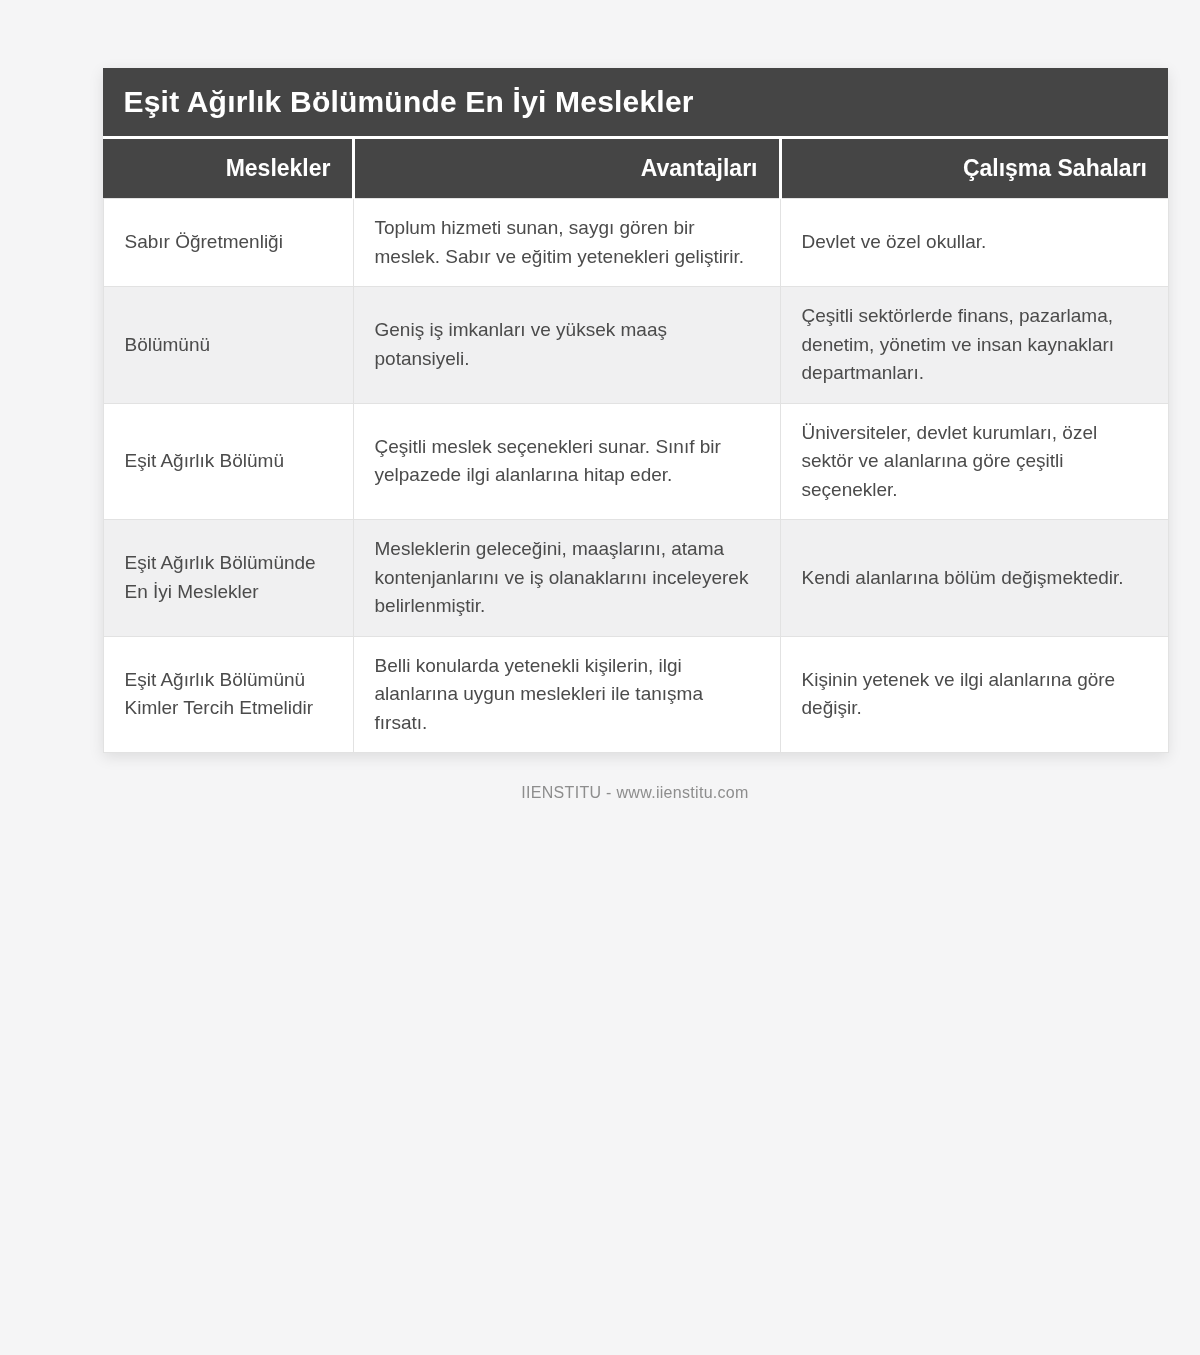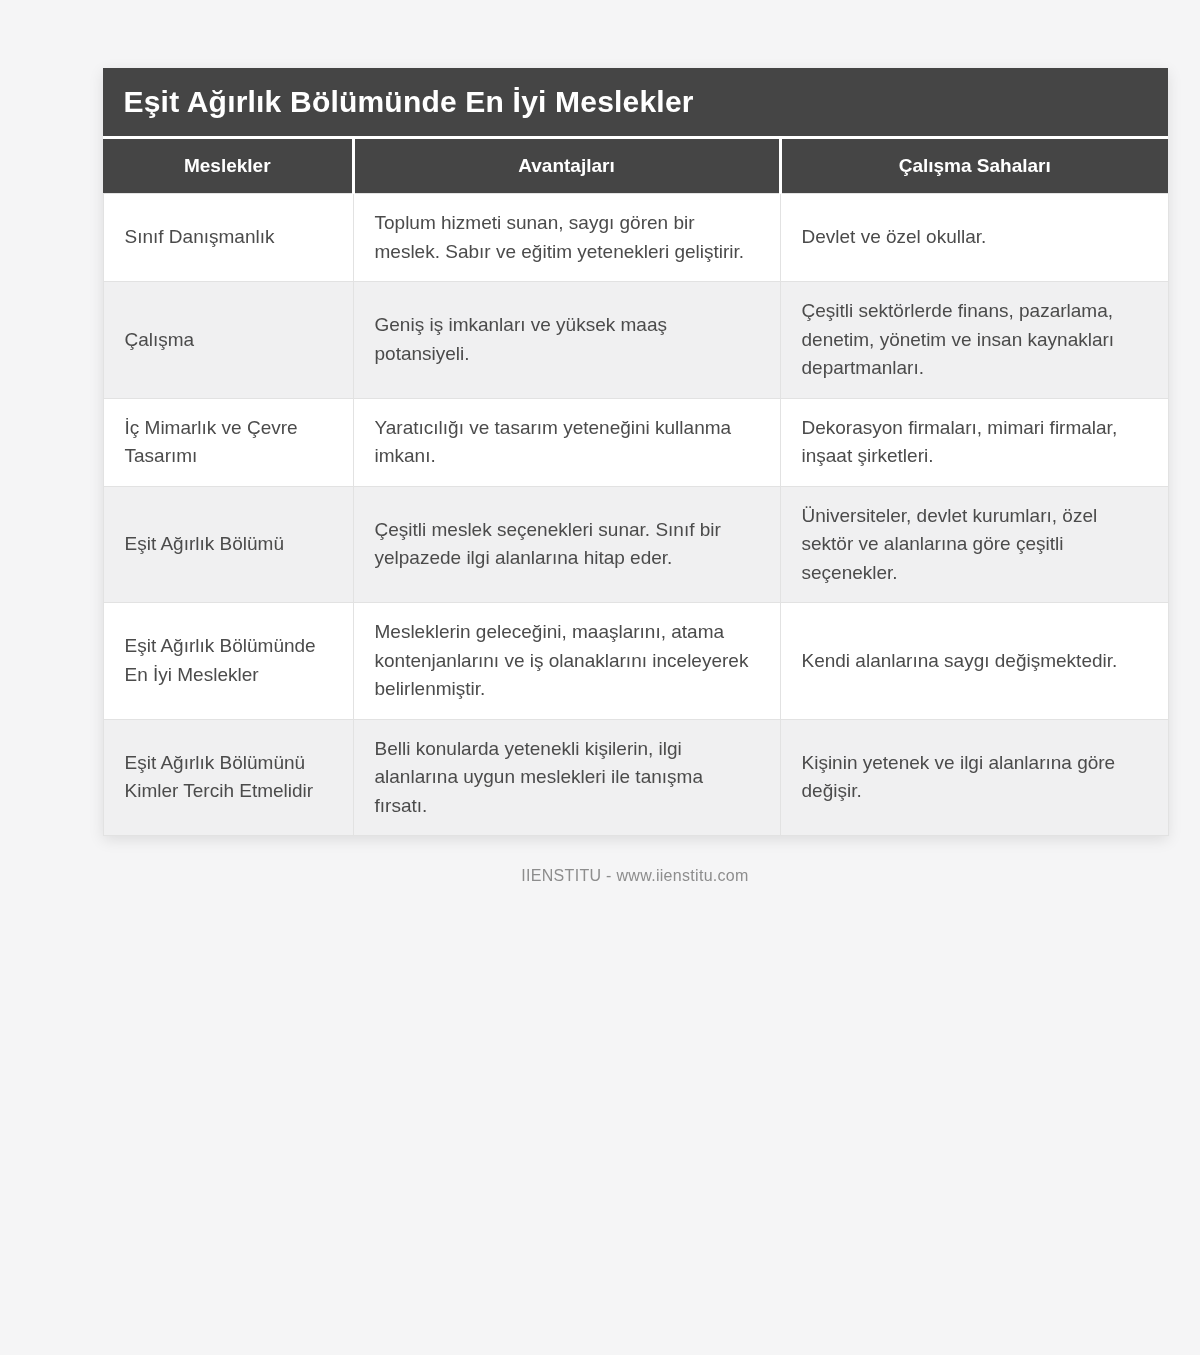--- a/index.html
+++ b/index.html
@@ -40,22 +40,22 @@
     font-size: 19px;
     color: #4b4b4b;
   }
   col.c1 { width: 250px; }
   col.c2 { width: 427px; }
   col.c3 { width: 388px; }
   thead th {
     background: #454545;
     color: #ffffff;
     font-weight: bold;
-    text-align: center;
-    font-size: 19px;
+    text-align: right;
+    font-size: 23px;
     padding: 16px 21px;
     border-left: 3px solid #ffffff;
   }
   thead th:first-child { border-left: none; }
   tbody td {
     padding: 15px 21px;
     border: 1px solid #e2e2e2;
     vertical-align: middle;
     line-height: 1.5;
     background: #ffffff;
@@ -86,43 +86,38 @@
       </colgroup>
       <thead>
         <tr>
           <th>Meslekler</th>
           <th>Avantajları</th>
           <th>Çalışma Sahaları</th>
         </tr>
       </thead>
       <tbody>
         <tr>
-          <td>Sınıf Danışmanlık</td>
+          <td>Sabır Öğretmenliği</td>
           <td>Toplum hizmeti sunan, saygı gören bir meslek. Sabır ve eğitim yetenekleri geliştirir.</td>
           <td>Devlet ve özel okullar.</td>
         </tr>
         <tr>
-          <td>Çalışma</td>
+          <td>Bölümünü</td>
           <td>Geniş iş imkanları ve yüksek maaş potansiyeli.</td>
           <td>Çeşitli sektörlerde finans, pazarlama, denetim, yönetim ve insan kaynakları departmanları.</td>
-        </tr>
-        <tr>
-          <td>İç Mimarlık ve Çevre Tasarımı</td>
-          <td>Yaratıcılığı ve tasarım yeteneğini kullanma imkanı.</td>
-          <td>Dekorasyon firmaları, mimari firmalar, inşaat şirketleri.</td>
         </tr>
         <tr>
           <td>Eşit Ağırlık Bölümü</td>
           <td>Çeşitli meslek seçenekleri sunar. Sınıf bir yelpazede ilgi alanlarına hitap eder.</td>
           <td>Üniversiteler, devlet kurumları, özel sektör ve alanlarına göre çeşitli seçenekler.</td>
         </tr>
         <tr>
           <td>Eşit Ağırlık Bölümünde En İyi Meslekler</td>
           <td>Mesleklerin geleceğini, maaşlarını, atama kontenjanlarını ve iş olanaklarını inceleyerek belirlenmiştir.</td>
-          <td>Kendi alanlarına saygı değişmektedir.</td>
+          <td>Kendi alanlarına bölüm değişmektedir.</td>
         </tr>
         <tr>
           <td>Eşit Ağırlık Bölümünü Kimler Tercih Etmelidir</td>
           <td>Belli konularda yetenekli kişilerin, ilgi alanlarına uygun meslekleri ile tanışma fırsatı.</td>
           <td>Kişinin yetenek ve ilgi alanlarına göre değişir.</td>
         </tr>
       </tbody>
     </table>
   </div>
 

